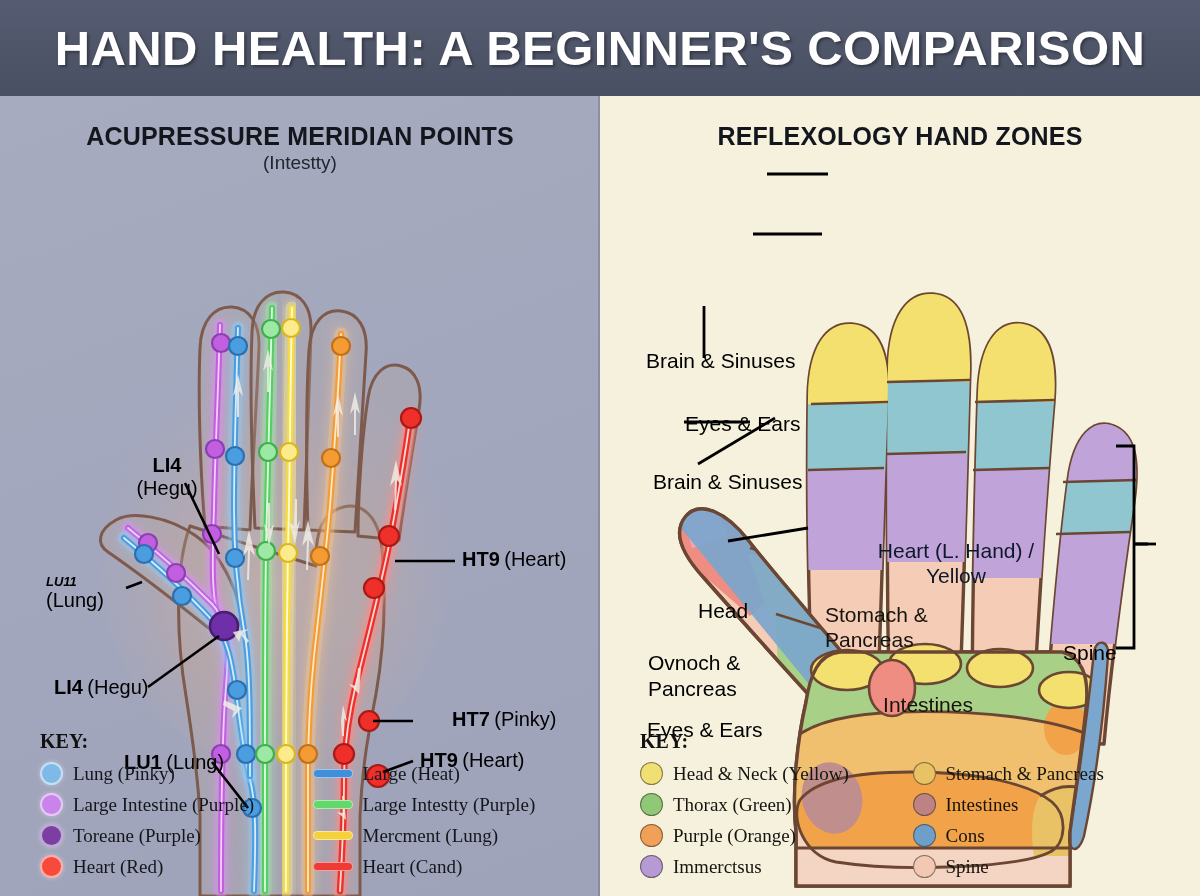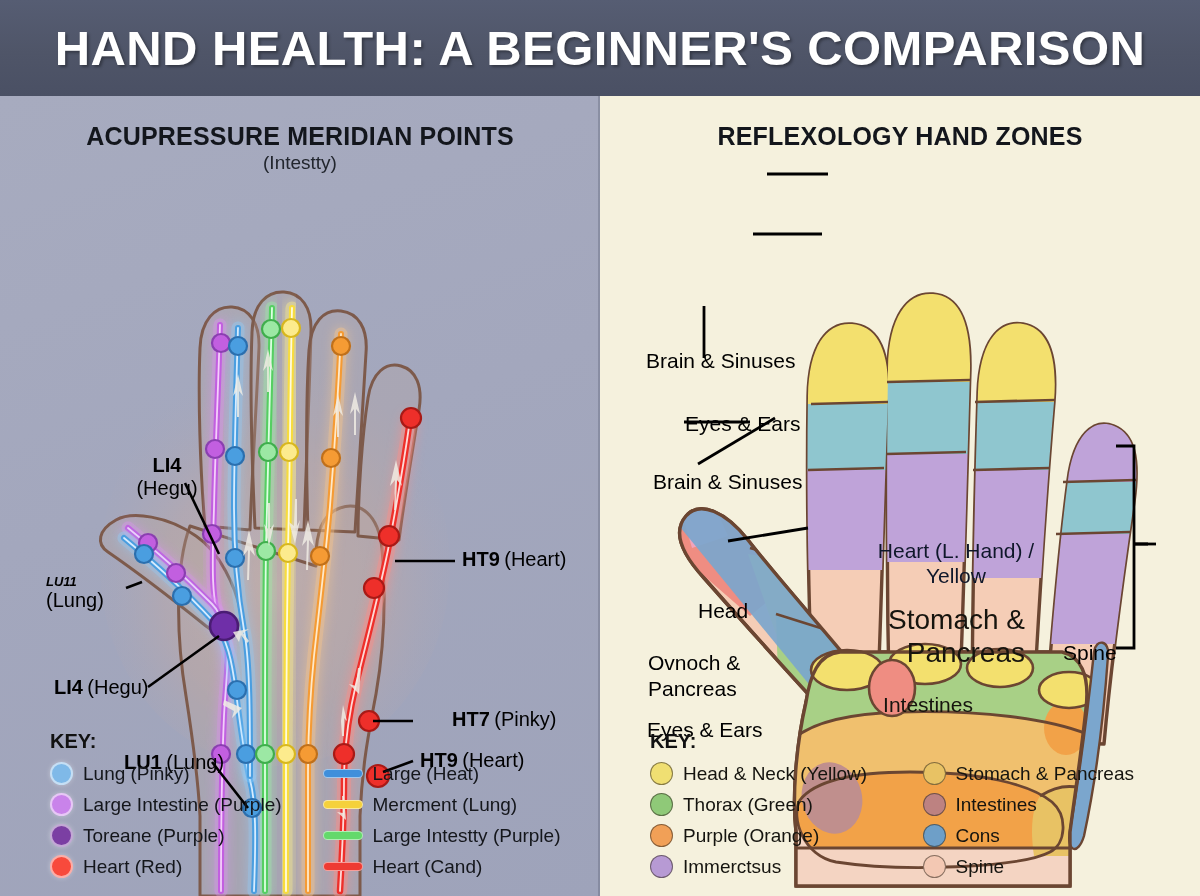--- a/index.html
+++ b/index.html
@@ -35,21 +35,21 @@
   .p-title {
     position:absolute; left:0; width:100%; top:26px; text-align:center;
     font-size:25px; font-weight:bold; color:#13161c; letter-spacing:.2px;
   }
   .p-sub {
     position:absolute; left:0; width:100%; top:56px; text-align:center;
     font-size:19px; color:#22262e;
   }
 
   
-  .key { position:absolute; bottom:14px; left:50px; width:545px; }
+  .key { position:absolute; bottom:14px; left:40px; width:545px;font-family:Liberation Serif, serif; }
   .key-title { font-size:20px; font-weight:bold; color:#111; margin-bottom:5px; }
   .key-cols { display:flex; }
   .key-col { width:50%; }
   .key-row { display:flex; align-items:center; height:31px; }
   .dot {
     width:23px; height:23px; border-radius:50%;
     border:1.6px solid rgba(50,40,30,.55); flex:0 0 auto; margin-right:10px;
   }
   .dot.glow { border:2px solid rgba(255,255,255,.55); box-shadow:0 0 5px rgba(255,255,255,.35); }
   .bar {
@@ -320,26 +320,26 @@
             <span class="dot glow" style="background:#f84a3c;"></span>
             <span class="key-label">Heart (Red)</span>
           </div>
         </div>
         <div class="key-col">
           <div class="key-row">
             <span class="bar" style="background:#3f8fdb;"></span>
             <span class="key-label">Large (Heat)</span>
           </div>
           <div class="key-row">
+            <span class="bar" style="background:#63d96b;"></span>
+            <span class="key-label">Large Intestty (Purple)</span>
+          </div>
+          <div class="key-row">
             <span class="bar" style="background:#f5d13b;"></span>
             <span class="key-label">Mercment (Lung)</span>
-          </div>
-          <div class="key-row">
-            <span class="bar" style="background:#63d96b;"></span>
-            <span class="key-label">Large Intestty (Purple)</span>
           </div>
           <div class="key-row">
             <span class="bar" style="background:#ee3b33;"></span>
             <span class="key-label">Heart (Cand)</span>
           </div>
         </div>
       </div>
     </div>
   </div>
 
@@ -519,21 +519,21 @@
       <div>Ovnoch &amp;</div>
       <div>Pancreas</div>
     </div>
     <div style="position:absolute;left:47px;top:622px;white-space:nowrap;font-size:21px;color:#000;">Eyes &amp; Ears</div>
     <div style="position:absolute;left:463px;top:545px;white-space:nowrap;font-size:21px;color:#000;">Spine</div>
 
     <div style="position:absolute;left:241px;top:443px;width:230px;text-align:center;font-size:21px;color:#0f172a;line-height:1.18;">
       <div>Heart (L. Hand) /</div>
       <div>Yellow</div>
     </div>
-    <div style="position:absolute;left:225px;top:507px;width:200px;text-align:right;font-size:28px;color:#16140e;line-height:1.18;">
+    <div style="position:absolute;left:225px;top:507px;width:200px;text-align:left;font-size:21px;color:#16140e;line-height:1.18;">
       <div>Stomach &amp;</div>
       <div>Pancreas</div>
     </div>
     <div style="position:absolute;left:228px;top:597px;width:200px;text-align:center;font-size:21px;color:#16140e;">Intestines</div>
 
     <div class="key">
       <div class="key-title">KEY:</div>
       <div class="key-cols">
         <div class="key-col">
           <div class="key-row">

